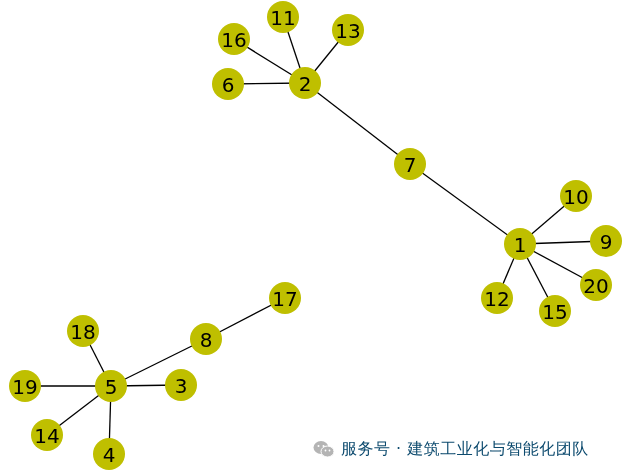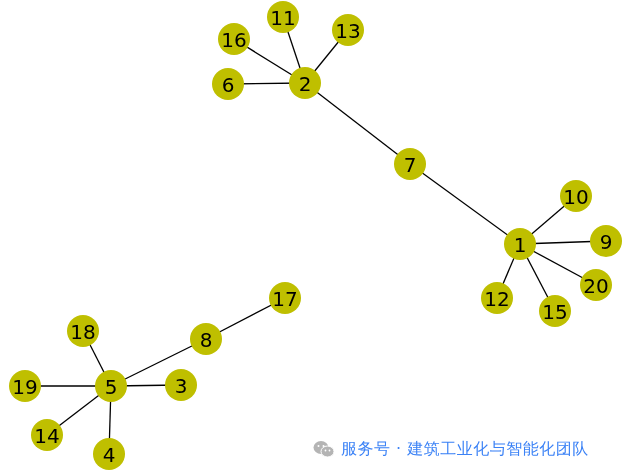--- a/index.html
+++ b/index.html
@@ -4,21 +4,21 @@
 <style>
   html, body { margin: 0; padding: 0; background: #ffffff; }
   body { width: 630px; height: 474px; position: relative; overflow: hidden;
          font-family: "DejaVu Sans", sans-serif; }
   #graph { position: absolute; left: 0; top: 0; width: 630px; height: 474px; }
   .edge { stroke: #000000; stroke-width: 1.3; }
   .node-circle { fill: #bfbf00; }
   .node-label { font-family: "DejaVu Sans", sans-serif; font-size: 20px; fill: #000000;
                 text-anchor: middle; dominant-baseline: central; }
   .watermark { position: absolute; left: 313px; top: 438px; height: 22px;
-               display: flex; align-items: center; color: #3b82f6; font-size: 16px;
+               display: flex; align-items: center; color: #0c4a6e; font-size: 16px;
                font-family: "DejaVu Sans", sans-serif; letter-spacing: 0.5px; }
   .wm-icon { width: 22px; height: 18px; margin-right: 6px; position: relative; }
 </style>
 </head>
 <body>
 
 <svg id="graph" viewBox="0 0 630 474" xmlns="http://www.w3.org/2000/svg">
   <g id="edges">
       <line x1="305" y1="83" x2="234" y2="39" class="edge" stroke="#000000"></line>
       <line x1="305" y1="83" x2="283" y2="17" class="edge" stroke="#000000"></line>

